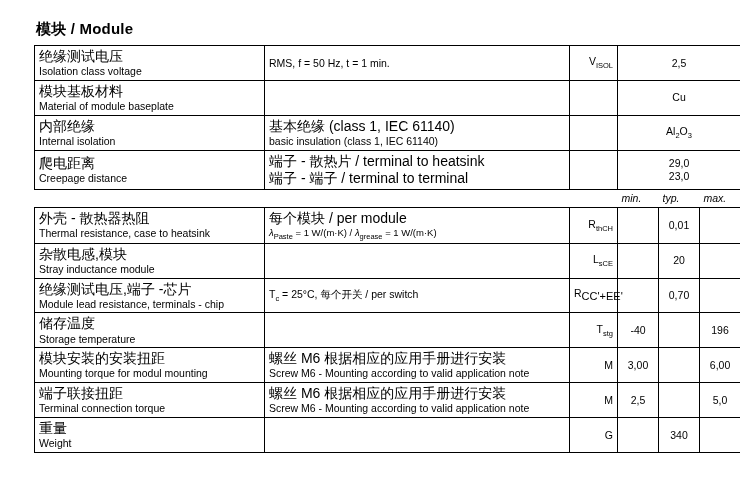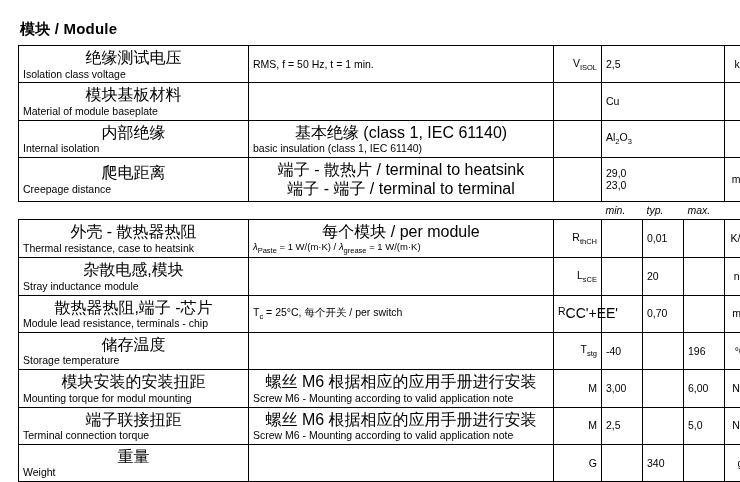--- a/index.html
+++ b/index.html
@@ -10,20 +10,21 @@
     background: #ffffff;
     font-family: "Liberation Sans", sans-serif;
     color: #000000;
     overflow: hidden;
   }
   .page {
     position: relative;
     width: 684px;
     height: 482px;
     padding: 16px;
+    margin-left: 16px;
   }
   .title {
     font-size: 15px;
     font-weight: bold;
     padding: 4px 0 6px 4px;
     letter-spacing: 0.2px;
   }
   table.spec {
     border-collapse: collapse;
     width: 732px;
@@ -39,37 +40,37 @@
   }
   
   col.c-label { width: 230px; }
   col.c-cond  { width: 305px; }
   col.c-sym   { width: 48px; }
   col.c-min   { width: 41px; }
   col.c-typ   { width: 41px; }
   col.c-max   { width: 41px; }
   col.c-unit  { width: 32px; }
 
-  .cn { font-size: 16px; text-align: center; }
+  .cn { font-size: 14px; }
   .en { font-size: 10.5px; }
   .cell-two-lines { line-height: 1.25; }
   .sym { text-align: right; font-size: 11px; white-space: nowrap; }
   .unit { text-align: center; font-size: 10.5px; white-space: nowrap; }
-  .val { text-align: left; font-size: 10.5px; white-space: nowrap; }
+  .val { text-align: center; font-size: 10.5px; white-space: nowrap; }
   .nb { border: 0 !important; }
   .hdr-sub {
     text-align: left;
     font-size: 10px;
     font-style: italic;
     border: 0 !important;
     padding: 0 2px 1px 2px;
     color: #000;
   }
   sub { font-size: 7.5px; }
-  .sc { font-size: 14px; }
+  .sc { font-size: 11px; }
   .lam { font-style: italic; }
   .mono-sm { font-size: 9.5px; }
   .twoval { line-height: 1.25; }
 </style>
 </head>
 <body>
 
 <div class="page">
 
   <div class="title">模块 / Module</div>
@@ -189,21 +190,21 @@
           <span>L</span><sub>sCE</sub>
         </td>
         <td class="val"></td>
         <td class="val">20</td>
         <td class="val"></td>
         <td class="unit">nH</td>
       </tr>
 
       <tr>
         <td class="cell-two-lines">
-          <div class="cn">散热器热阻,端子 -芯片</div>
+          <div class="cn">绝缘测试电压,端子 -芯片</div>
           <div class="en">Module lead resistance, terminals - chip</div>
         </td>
         <td class="cell-two-lines">
           <div class="en">T<sub>c</sub> = 25°C, 每个开关 / per switch</div>
         </td>
         <td class="sym">
           <span>R</span><sub class="sc">CC'+EE'</sub>
         </td>
         <td class="val"></td>
         <td class="val">0,70</td>

